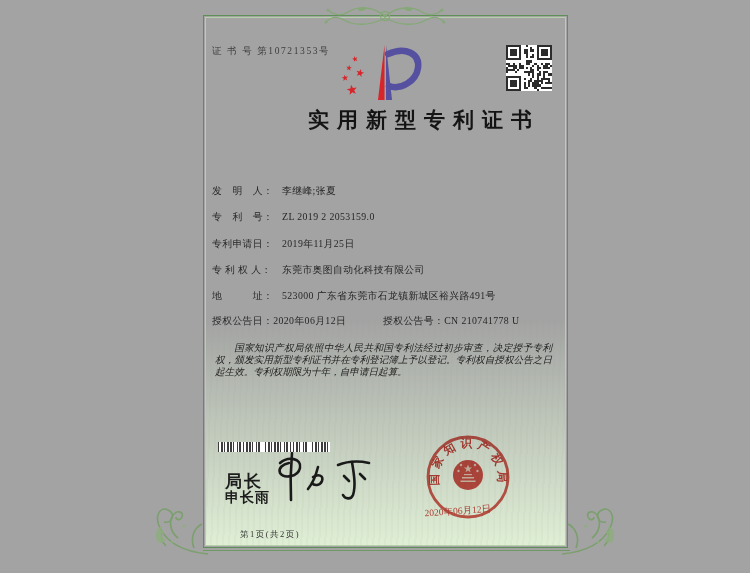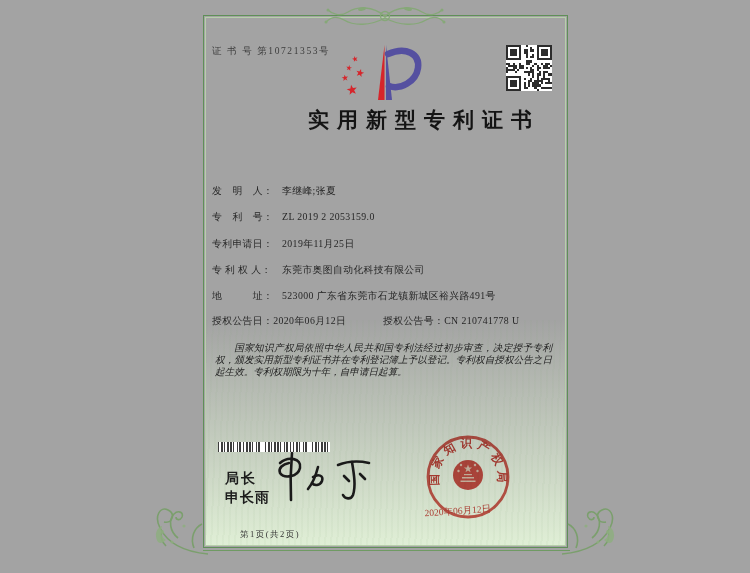--- a/index.html
+++ b/index.html
@@ -31,21 +31,21 @@
   .r0{top:158px}.r1{top:185px}.r2{top:211px}.r3{top:238px}.r4{top:264px}.r5{top:290px}
   .grant-row{top:315px;}
   .gno{position:absolute;left:171px;top:0;}
   
   .paras{position:absolute;left:207px;top:334px;width:353px;font-size:9.6px;line-height:12px;
          font-style:italic;color:#222;text-align:justify;}
   .paras p{margin:8px;text-indent:2em;}
   
   .barcode{position:absolute;left:218px;top:442px;width:112px;height:10px;
     background:repeating-linear-gradient(90deg,#3d3d3d 0 1.3px,#fff 1.3px 2.6px,#3d3d3d 2.6px 4.6px,#fff 4.6px 6px,#3d3d3d 6px 6.9px,#fff 6.9px 9.4px);}
-  .officer-role{position:absolute;left:225px;top:470px;font-size:14px;font-weight:bold;
+  .officer-role{position:absolute;left:225px;top:470px;font-size:17px;font-weight:bold;
                 letter-spacing:2px;color:#1d1d1d;font-family:Liberation Serif, serif;}
   .officer-name{position:absolute;left:225px;top:489px;font-size:14px;font-weight:bold;
                 letter-spacing:1px;color:#1d1d1d;font-family:"Liberation Sans",sans-serif;}
   .signature{position:absolute;left:258px;top:448px;width:125px;height:58px;}
   .seal{position:absolute;left:420px;top:430px;width:96px;height:96px;opacity:.93;mix-blend-mode:multiply;}
   .seal text{font-family:"Liberation Serif",serif;}
   .page-info{position:absolute;left:240px;top:529px;width:210px;text-align:left;
              font-size:8.5px;letter-spacing:1.5px;color:#333;}
   .back-note{position:absolute;left:300px;top:556px;width:171px;text-align:center;
              font-size:9.5px;font-style:italic;letter-spacing:2px;color:#333;}

